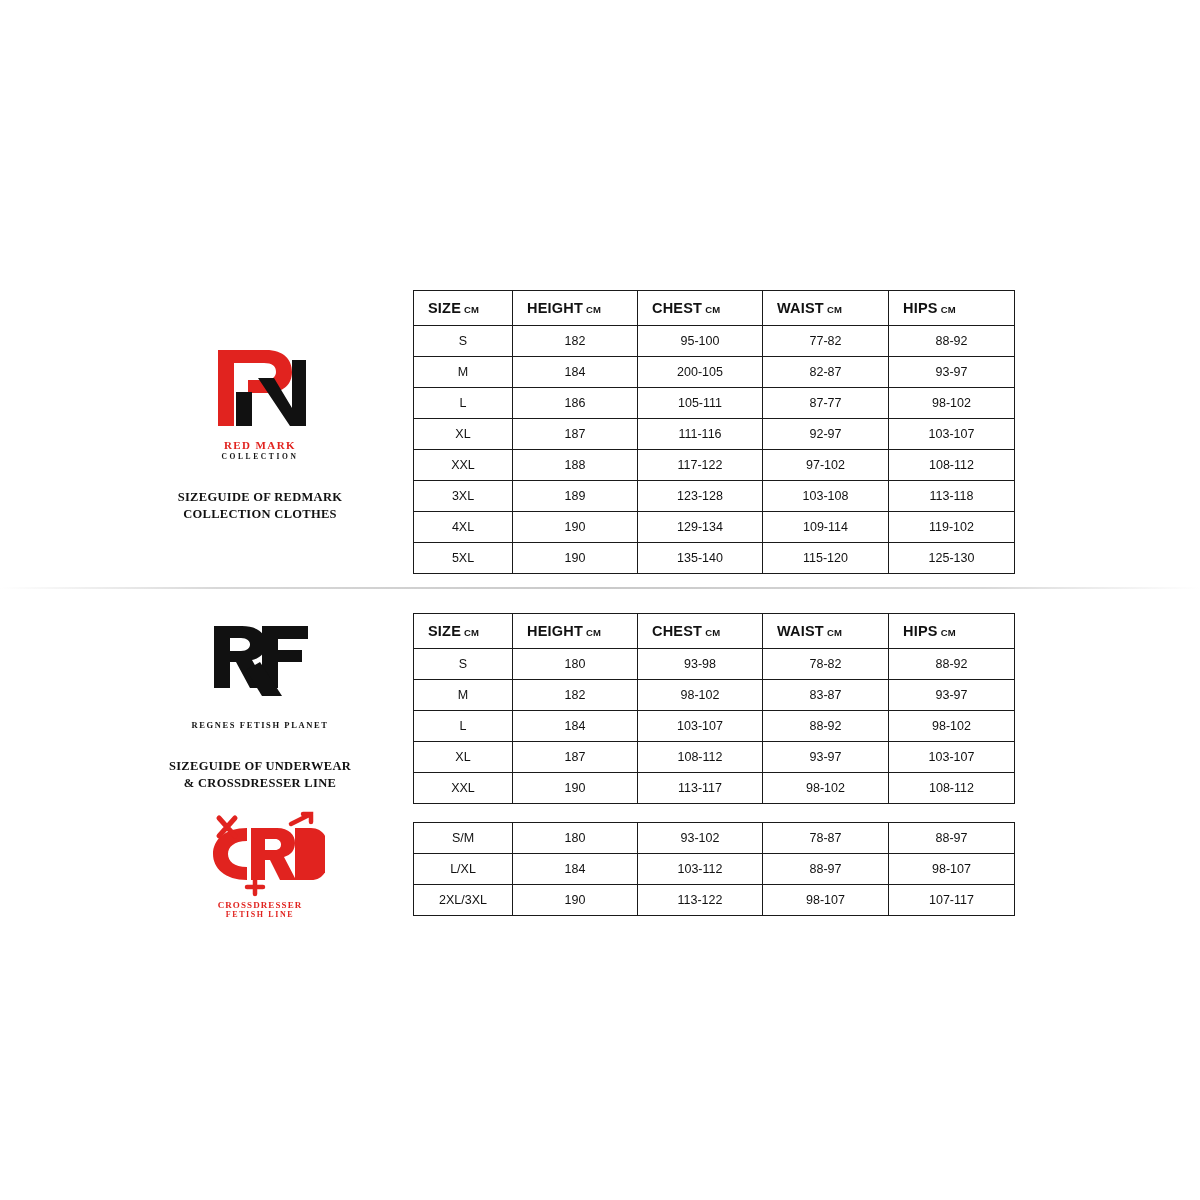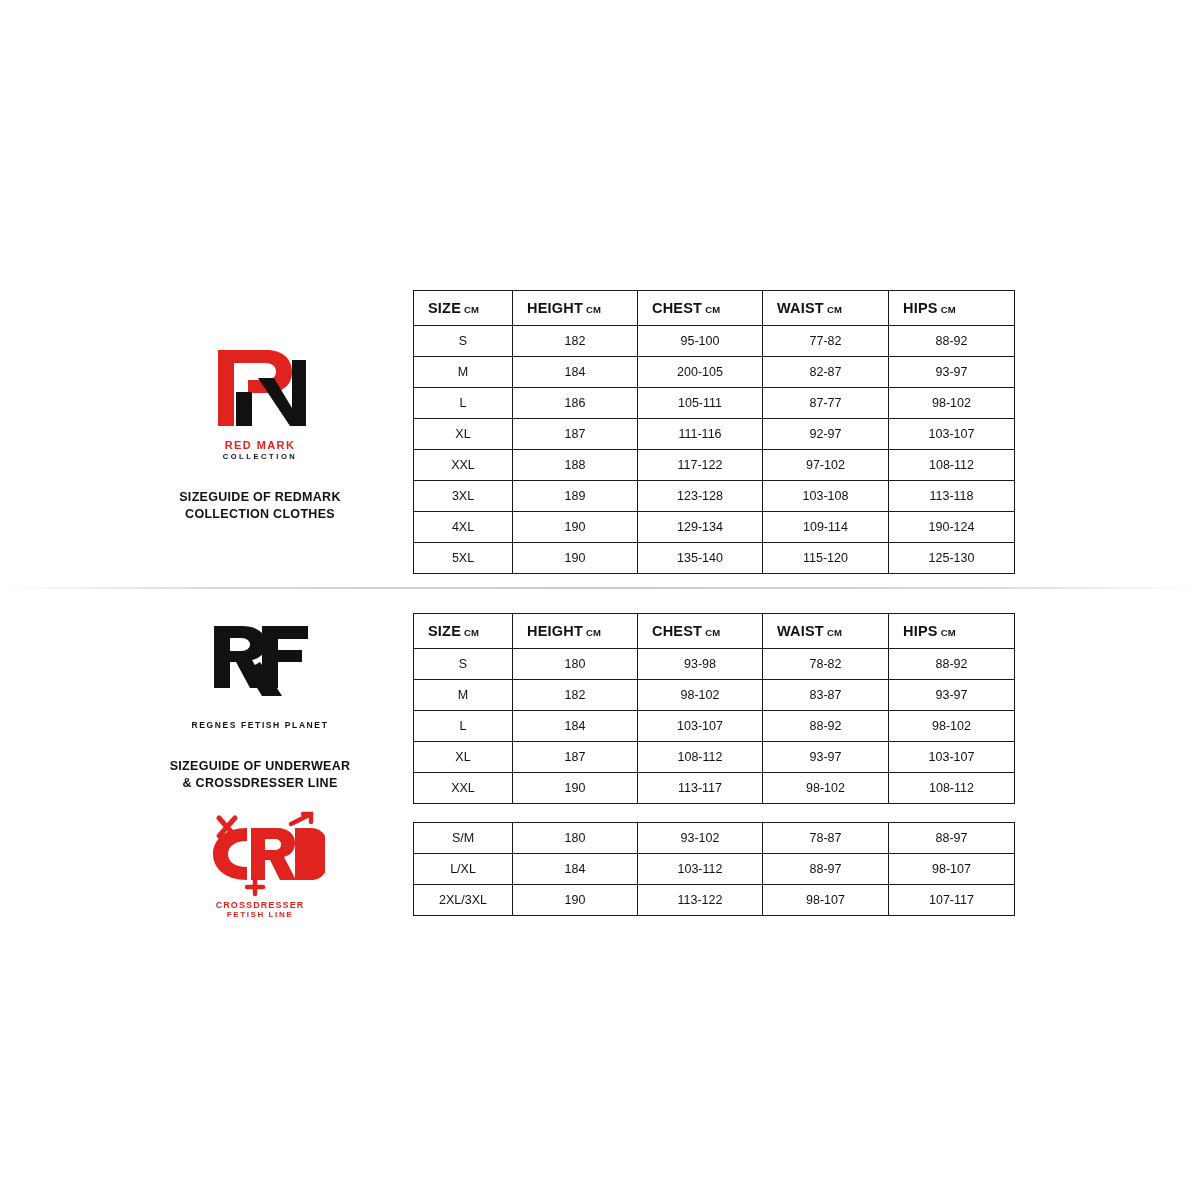--- a/index.html
+++ b/index.html
@@ -18,20 +18,21 @@
 
   .page {
     position: absolute;
     inset: 0;
   }
 
   
   .logo-col {
     position: absolute;
     text-align: center;
+    font-family: Liberation Serif, serif;
   }
 
   .rm-logo {
     width: 120px;
     height: 95px;
     margin: 0 auto;
     position: relative;
   }
   .rm-logo svg { display: block; }
 
@@ -228,21 +229,21 @@
         <td>189</td>
         <td>123-128</td>
         <td>103-108</td>
         <td>113-118</td>
       </tr>
       <tr>
         <td>4XL</td>
         <td>190</td>
         <td>129-134</td>
         <td>109-114</td>
-        <td>190-124</td>
+        <td>119-102</td>
       </tr>
       <tr>
         <td>5XL</td>
         <td>190</td>
         <td>135-140</td>
         <td>115-120</td>
         <td>125-130</td>
       </tr>
     </tbody>
   </table>

